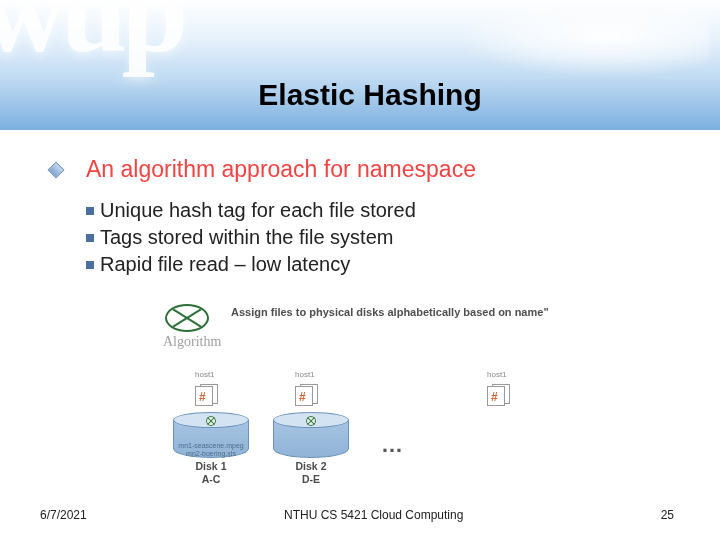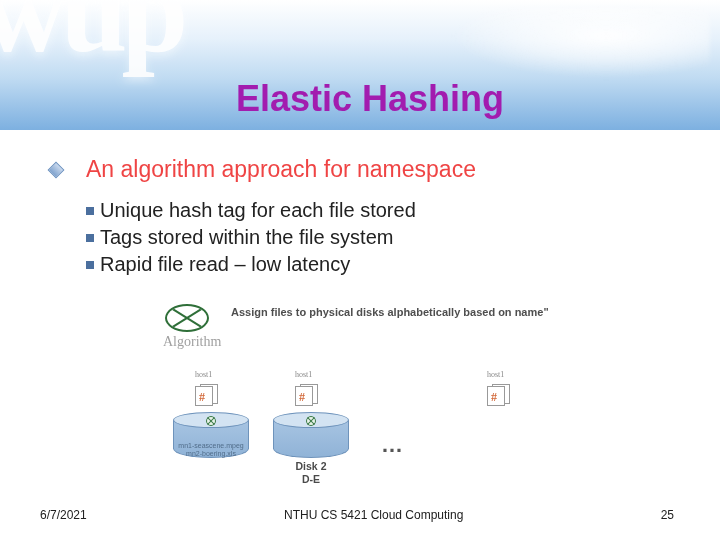--- a/index.html
+++ b/index.html
@@ -34,23 +34,23 @@
     color: #ffffff;
     letter-spacing: -6px;
     text-shadow: 0 4px 8px rgba(255,255,255,0.5);
     opacity: 0.9;
   }
   .slide-title {
     position: absolute;
     top: 78px;
     left: 0; right: 0;
     text-align: center;
-    font-size: 36px;
-    font-weight: 700;
-    color: #a21caf;
+    font-size: 30px;
+    font-weight: 700;
+    color: #000000;
     margin-left: 20px;
   }
   .content {
     position: absolute;
     top: 156px;
     left: 50px;
     right: 40px;
   }
   .h1 {
     font-size: 23px;
@@ -118,21 +118,21 @@
   }
   .assign-text {
     position: absolute;
     left: 66px; top: 2px;
     font-size: 11px;
     font-weight: 700;
     color: #4e4e4e;
   }
   .docstack {
     position: absolute;
-    width: 26px; height: 14px; font-family: Liberation Serif, serif;
+    width: 26px; height: 14px;
   }
   .doc {
     position: absolute;
     width: 18px; height: 20px;
     background: #ffffff;
     border: 1px solid #999;
   }
   .doc.b { left: 5px; top: 0; }
   .doc.f { left: 0; top: 2px; }
   .doc .hash {
@@ -294,20 +294,23 @@
       </div>
   </div>
 
   <div class="disk disk1">
     <div class="cyl-body">
         <div class="body-text">mn1-seascene.mpeg
 mn2-boering.xls</div>
       </div>
     <div class="cyl-top"></div>
     <div class="top-knob"></div>
+    <div class="disk-label">
+      <span>Disk 1</span><br><span>A-C</span>
+    </div>
   </div>
   <div class="disk disk2">
     <div class="cyl-body">
         <div class="body-text"> </div>
       </div>
     <div class="cyl-top"></div>
     <div class="top-knob"></div>
     <div class="disk-label">
       <span>Disk 2</span><br><span>D-E</span>
     </div>

